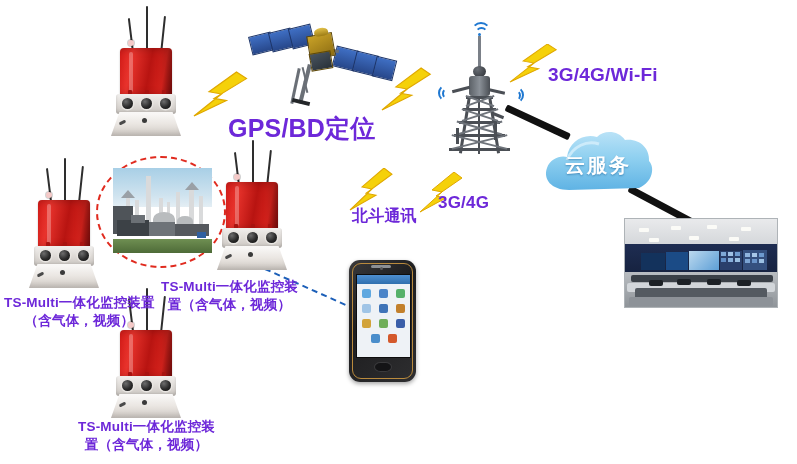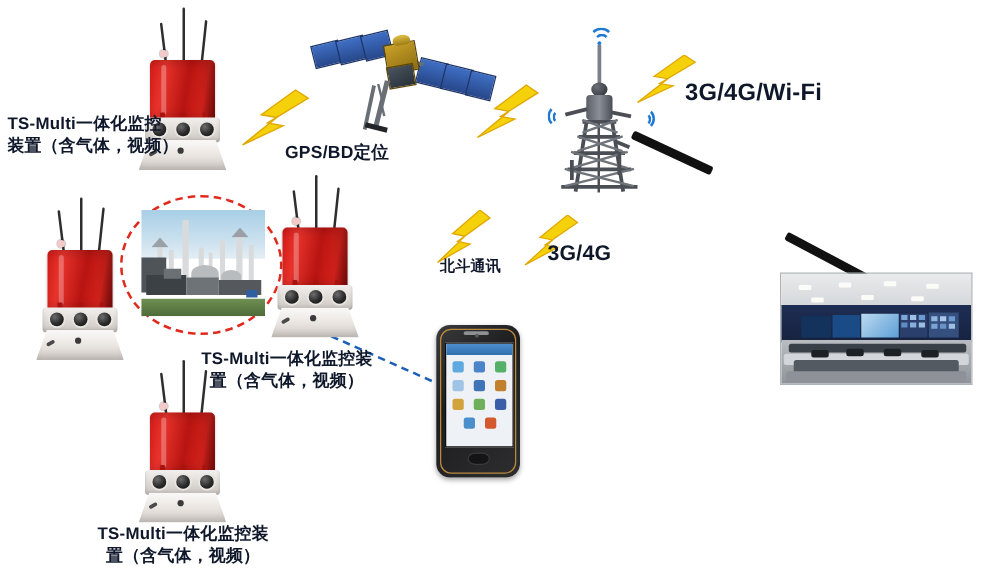--- a/index.html
+++ b/index.html
@@ -8,21 +8,21 @@
     background:#ffffff;
     font-family:"Liberation Sans","DejaVu Sans",sans-serif;
     overflow:hidden;
     position:relative;
   }
   #stage{position:absolute;left:0;top:0;width:797px;height:464px;}
 
   
   .lbl{
     position:absolute;
-    color:#0f172a;
+    color:#6d28d9;
     font-weight:bold;
     line-height:1.35;
     white-space:pre;
     letter-spacing:0.2px;
   }
 
   
   .device{position:absolute;width:86px;height:130px;}
   .dev-ant{position:absolute;width:2px;background:#2e2e2e;border-radius:1px;}
   .dev-body{
@@ -228,20 +228,35 @@
     <div class="wifi-arc" style="left:43px;top:5px;width:9px;height:9px;"></div>
     <div style="position:absolute;left:46px;top:11px;width:3px;height:3px;border-radius:50%;background:#1f78d1;"></div>
 
     <div class="wifi-arc" style="left:6px;top:62px;width:14px;height:14px;transform:rotate(-90deg);"></div>
     <div class="wifi-arc" style="left:10px;top:66px;width:7px;height:7px;transform:rotate(-90deg);"></div>
 
     <div class="wifi-arc" style="left:74px;top:64px;width:14px;height:14px;transform:rotate(90deg);"></div>
     <div class="wifi-arc" style="left:78px;top:68px;width:7px;height:7px;transform:rotate(90deg);"></div>
   </div>
 
+  <div style="position:absolute;left:539px;top:122px;width:118px;height:76px;">
+    <svg width="118" height="76" viewBox="0 0 118 76">
+      <defs>
+        <linearGradient id="cg" x1="0" y1="0" x2="0" y2="1">
+          <stop offset="0%" stop-color="#b9e2f7"></stop>
+          <stop offset="45%" stop-color="#8fd0f0"></stop>
+          <stop offset="100%" stop-color="#5fb3e4"></stop>
+        </linearGradient>
+      </defs>
+      <path d="M30,68 C12,68 4,57 8,46 C11,37 21,33 28,35 C30,20 44,11 58,15
+               C65,8 79,8 86,18 C100,16 111,26 110,39 C116,45 114,60 100,66 Z" fill="url(#cg)"></path>
+      <path d="M28,38 C34,24 48,18 60,22" fill="none" stroke="#d9f0fc" stroke-width="3" opacity=".75"></path>
+    </svg>
+    <div class="cloud-txt" style="left:26px;top:30px;font-size:20px;">云服务</div>
+  </div>
 
   <div id="control-photo">
     <div class="cr-ceiling"></div>
     <div class="cr-wall"></div>
     <div class="cr-floor"></div>
     <div class="cr-light" style="left:14px;top:9px;"></div>
     <div class="cr-light" style="left:46px;top:7px;"></div>
     <div class="cr-light" style="left:82px;top:6px;"></div>
     <div class="cr-light" style="left:116px;top:8px;"></div>
     <div class="cr-light" style="left:24px;top:19px;"></div>
@@ -421,33 +436,33 @@
       <polygon points="34,0 12,18 22,20 0,40 26,26 16,24 42,6" fill="#f5d10a" stroke="#e0a800" stroke-width="1" transform="translate(2,0) scale(1.0,1.05)"></polygon>
     </svg>
   </div>
 
   <div class="bolt" style="left:418px;top:172px;">
     <svg width="48" height="44" viewBox="0 0 48 44">
       <polygon points="34,0 12,18 22,20 0,40 26,26 16,24 42,6" fill="#f5d10a" stroke="#e0a800" stroke-width="1" transform="translate(2,0) scale(1.0,1.0)"></polygon>
     </svg>
   </div>
 
-  <div class="lbl" style="left:6px;top:90px;font-size:13.5px;">TS-Multi一体化监控
-装置（含气体，视频）</div>
-
+
+  <div class="lbl" style="left:4px;top:294px;font-size:13.5px;text-align:center;">TS-Multi一体化监控装置
+（含气体，视频）</div>
 
   <div class="lbl" style="left:161px;top:278px;font-size:13.5px;text-align:center;">TS-Multi一体化监控装
 置（含气体，视频）</div>
 
   <div class="lbl" style="left:78px;top:418px;font-size:13.5px;text-align:center;">TS-Multi一体化监控装
 置（含气体，视频）</div>
 
-  <div class="lbl" style="left:228px;top:112px;font-size:14px;">GPS/BD定位</div>
-
-  <div class="lbl" style="left:352px;top:205px;font-size:12px;">北斗通讯</div>
+  <div class="lbl" style="left:228px;top:112px;font-size:25px;">GPS/BD定位</div>
+
+  <div class="lbl" style="left:352px;top:205px;font-size:16px;">北斗通讯</div>
 
   <div class="lbl" style="left:438px;top:192px;font-size:17px;">3G/4G</div>
 
   <div class="lbl" style="left:548px;top:62px;font-size:19px;">3G/4G/Wi-Fi</div>
 
 
 
 
 </div>
 

